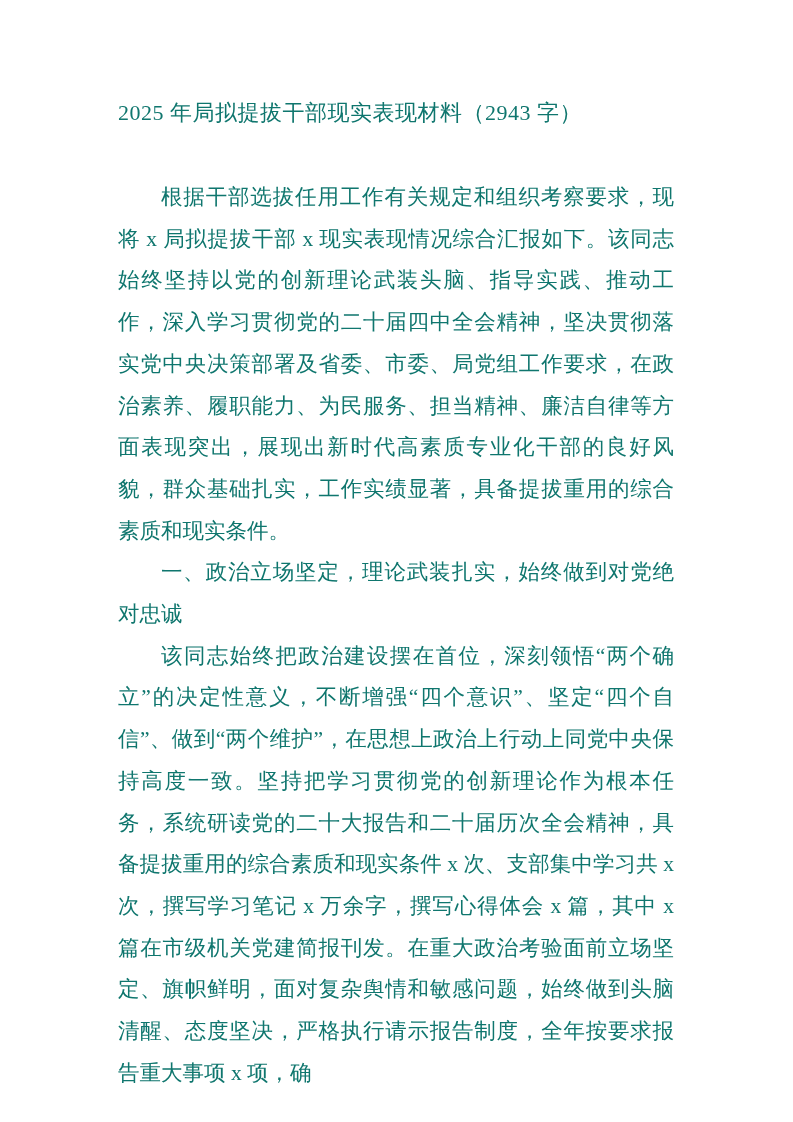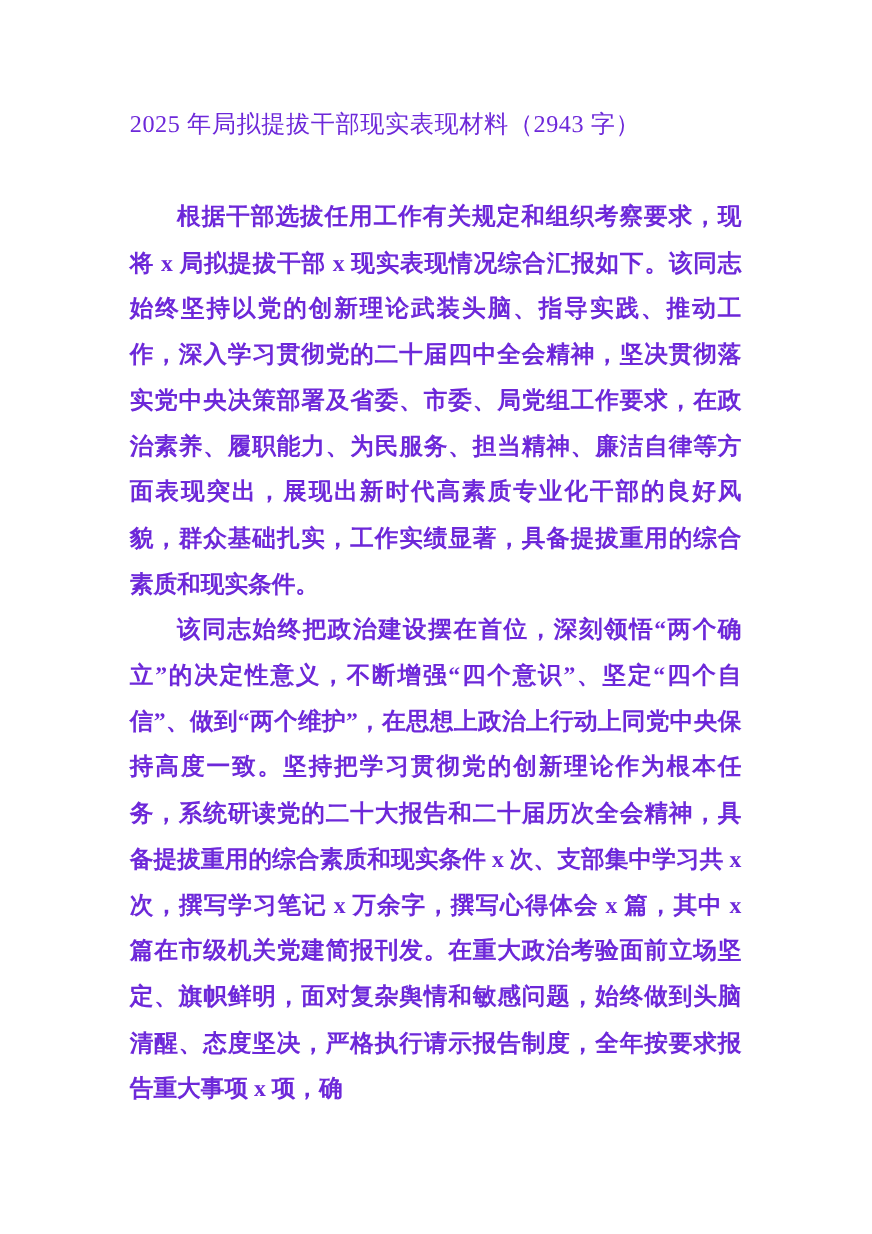--- a/index.html
+++ b/index.html
@@ -7,21 +7,21 @@
     padding: 0;
     background: #ffffff;
   }
   .page {
     position: relative;
     width: 793px;
     height: 1122px;
     background: #ffffff;
     overflow: hidden;
     font-family: "Liberation Serif", "DejaVu Serif", serif;
-    color: #6d28d9;
+    color: #0f766e;
   }
   .doc-title {
     position: absolute;
     left: 118px;
     top: 98px;
     width: 560px;
     font-size: 22px;
     line-height: 30px;
     letter-spacing: 0.5px;
     white-space: nowrap;
@@ -33,28 +33,28 @@
     width: 556px;
     font-size: 21.5px;
     line-height: 41.7px;
     text-align: justify;
     text-justify: inter-ideograph;
   }
   .doc-body p {
     margin: 0;
     padding: 0;
     text-indent: 2em;
-    font-weight: bold;
   }
 </style>
 </head>
 <body>
 
 <div class="page">
 
   <div class="doc-title">2025 年局拟提拔干部现实表现材料（2943 字）</div>
 
   <div class="doc-body">
     <p>根据干部选拔任用工作有关规定和组织考察要求，现将 x 局拟提拔干部 x 现实表现情况综合汇报如下。该同志始终坚持以党的创新理论武装头脑、指导实践、推动工作，深入学习贯彻党的二十届四中全会精神，坚决贯彻落实党中央决策部署及省委、市委、局党组工作要求，在政治素养、履职能力、为民服务、担当精神、廉洁自律等方面表现突出，展现出新时代高素质专业化干部的良好风貌，群众基础扎实，工作实绩显著，具备提拔重用的综合素质和现实条件。</p>
+    <p>一、政治立场坚定，理论武装扎实，始终做到对党绝对忠诚</p>
     <p>该同志始终把政治建设摆在首位，深刻领悟“两个确立”的决定性意义，不断增强“四个意识”、坚定“四个自信”、做到“两个维护”，在思想上政治上行动上同党中央保持高度一致。坚持把学习贯彻党的创新理论作为根本任务，系统研读党的二十大报告和二十届历次全会精神，具备提拔重用的综合素质和现实条件 x 次、支部集中学习共 x 次，撰写学习笔记 x 万余字，撰写心得体会 x 篇，其中 x 篇在市级机关党建简报刊发。在重大政治考验面前立场坚定、旗帜鲜明，面对复杂舆情和敏感问题，始终做到头脑清醒、态度坚决，严格执行请示报告制度，全年按要求报告重大事项 x 项，确</p>
   </div>
 
 </div>
 
 </body></html>

